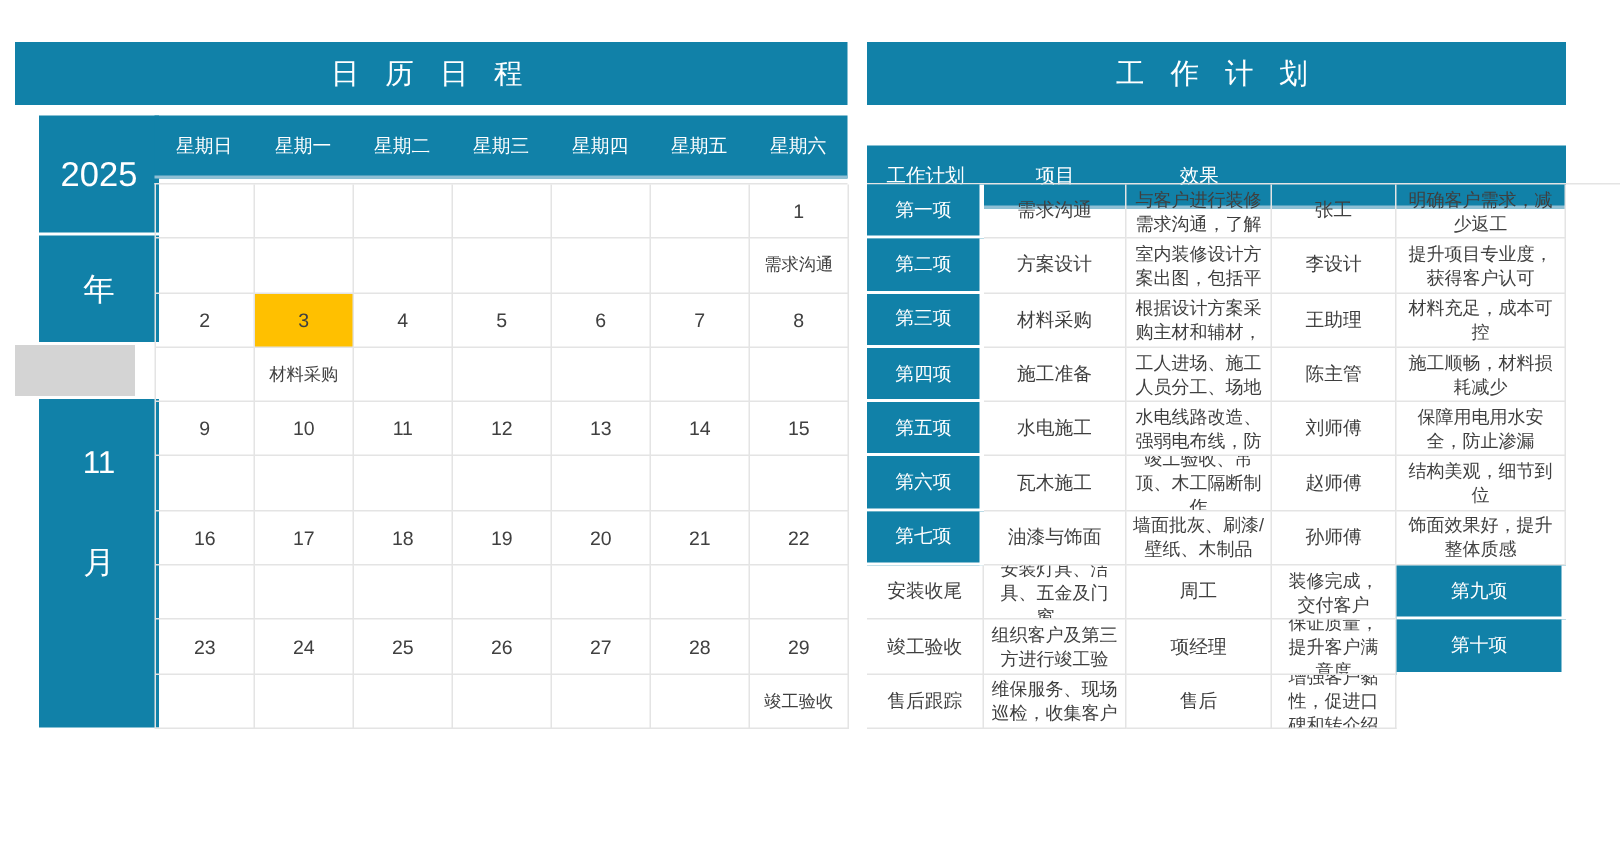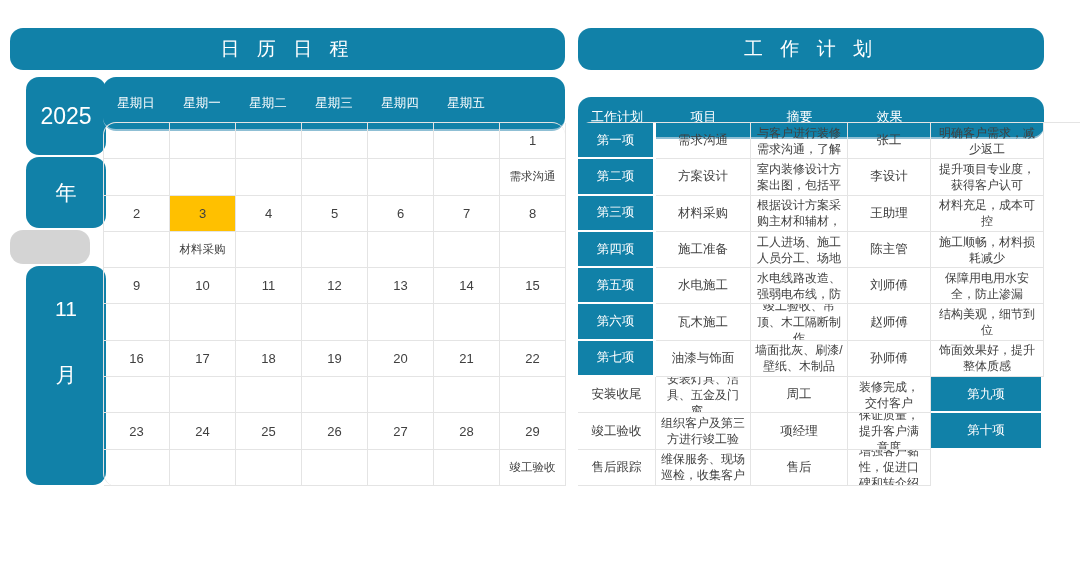--- a/index.html
+++ b/index.html
@@ -1,20 +1,20 @@
 <!DOCTYPE html>
 <html><head>
 <meta charset="utf-8">
 <style>
   html,body{margin:0;padding:0;}
   body{
     width:1080px;height:577px;background:#ffffff;position:relative;
     font-family:"Liberation Sans","DejaVu Sans",sans-serif;color:#404040;overflow:hidden;
   }
-  .abs{position:absolute;box-sizing:border-box;border-radius:13px;}
+  .abs{position:absolute;box-sizing:border-box;}
   
   .title-bar{
     background:#1181A8;color:#ffffff;display:flex;align-items:center;justify-content:center;
     font-size:19px;letter-spacing:6px;font-weight:400;
   }
   
   .side-block{
     background:#1181A8;color:#ffffff;display:flex;align-items:center;justify-content:center;margin-left:16px;
   }
   .side-gray{background:#D4D4D4;}
@@ -70,27 +70,28 @@
 </div>
 <div class="abs side-block side-char" style="left:10px;top:157px;width:80px;height:71px;">
   <span>年</span>
 </div>
 <div class="abs side-gray" style="left:10px;top:230px;width:80px;height:34px;"></div>
 <div class="abs side-block side-month" style="left:10px;top:266px;width:80px;height:219px;">
   <span>11</span>
   <span>月</span>
 </div>
 
-<div class="abs head-row" style="left:103px;top:77px;width:462px;height:54px;grid-template-columns:repeat(7,66px);">
+<div class="abs head-row" style="left:103px;top:77px;width:462px;height:42px;grid-template-columns:repeat(7,66px);">
   <div class="hcell">星期日</div>
   <div class="hcell">星期一</div>
   <div class="hcell">星期二</div>
   <div class="hcell">星期三</div>
   <div class="hcell">星期四</div>
   <div class="hcell">星期五</div>
+  <div class="hcell">星期六</div>
 </div>
 
 <div class="abs cal-grid" style="left:103px;top:122px;width:462px;">
 
   <div class="cc d"></div>
   <div class="cc d"></div>
   <div class="cc d"></div>
   <div class="cc d"></div>
   <div class="cc d"></div>
   <div class="cc d"></div>
@@ -169,21 +170,20 @@
   <div class="cc e">竣工验收</div>
 </div>
 
 <div class="abs title-bar" style="left:578px;top:28px;width:466px;height:42px;">
   <span>工 作 计 划</span>
 </div>
 
 <div class="abs head-row" style="left:578px;top:77px;width:466px;height:42px;grid-template-columns:78px 95px 97px 83px 113px;font-size:13px;margin-top:20px;">
   <div class="hcell">工作计划</div>
   <div class="hcell">项目</div>
-  <div class="hcell">摘要</div>
   <div class="hcell">效果</div>
 </div>
 
 <div class="abs wp-grid" style="left:578px;top:122px;width:542px;">
 
   <div class="wp-item">第一项</div>
   <div class="wp-cell">需求沟通</div>
   <div class="wp-cell wrap">与客户进行装修需求沟通，了解</div>
   <div class="wp-cell">张工</div>
   <div class="wp-cell eff">明确客户需求，减少返工</div>

